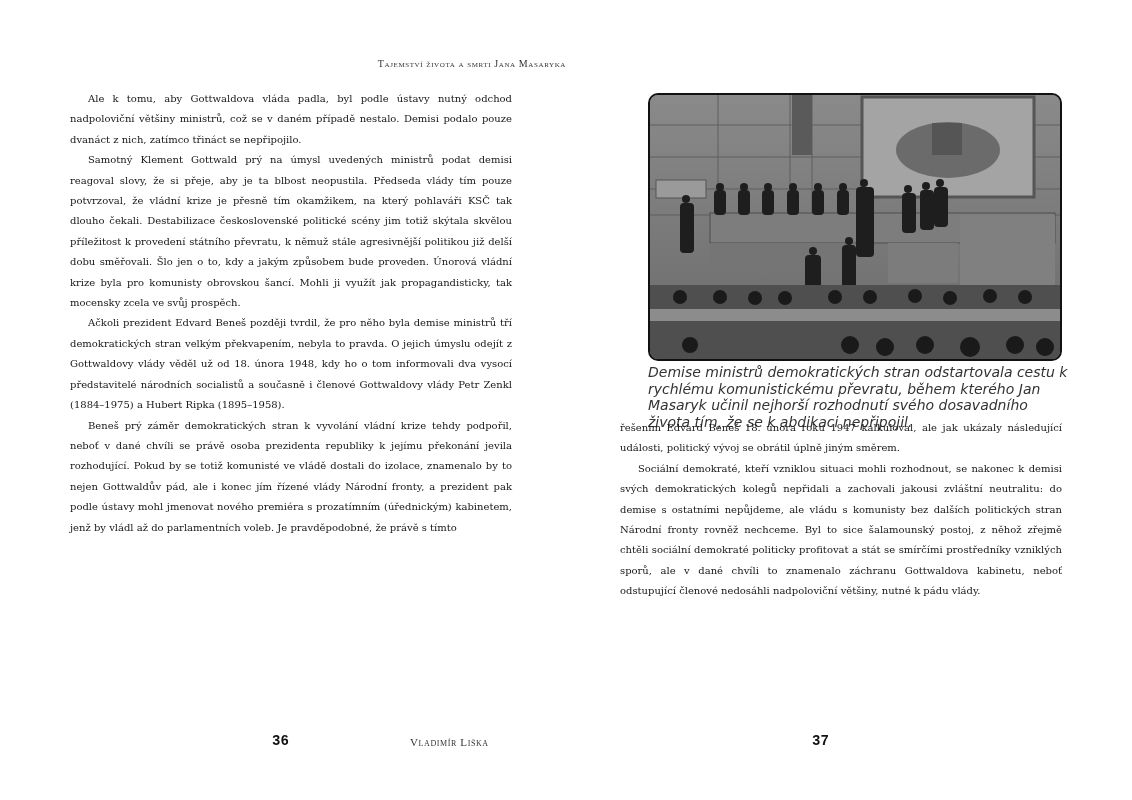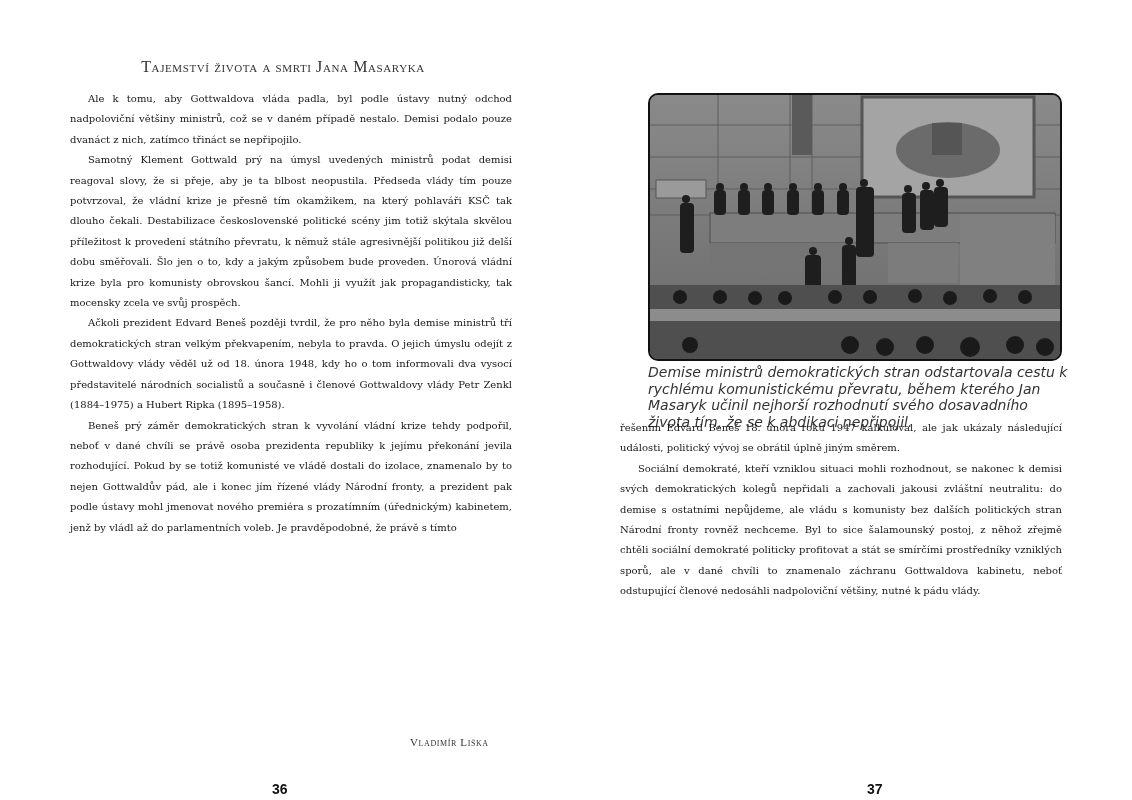--- a/index.html
+++ b/index.html
@@ -1,21 +1,21 @@
 <!DOCTYPE html>
 <html><head>
 <meta charset="utf-8">
 <style>
   html, body { margin:0; padding:0; background:#ffffff; }
   body { width:1132px; height:800px; position:relative; overflow:hidden; color:#1a1a1a; }
   .page { position:absolute; top:0; height:800px; }
   #left-page { left:0; width:566px; }
   .running-head {
-    position:absolute; top:58px; left:0; width:566px; text-align:center;
-    font-family:"Liberation Serif", serif; font-size:16px; letter-spacing:0.6px;
+    position:absolute; top:58px; left:0; width:566px; text-align:right;
+    font-family:"Liberation Serif", serif; font-size:10px; letter-spacing:0.6px;
     font-variant:small-caps; color:#333;
   }
   .text-block {
     position:absolute; font-family:"DejaVu Serif", serif; font-size:10px;
     line-height:20.4px; text-align:justify; color:#161616;
   }
   #left-text { left:70px; top:89px; width:442px; }
   #right-text { left:620px; top:418px; width:442px; }
   .text-block p { margin:0; text-indent:18px; }
   .text-block p.noindent { text-indent:0; }
@@ -23,25 +23,25 @@
     position:absolute; left:648px; top:93px; width:410px; height:264px;
     border:2px solid #111; border-radius:10px; overflow:hidden; background:#6e6e6e;
   }
   .photo svg { display:block; width:100%; height:100%; }
   .caption {
     position:absolute; left:648px; top:364px; width:420px;
     font-family:"DejaVu Sans", sans-serif; font-style:italic; font-size:14px;
     line-height:16.5px; color:#333;
   }
   .folio {
-    position:absolute; top:733px; font-family:Liberation Sans, sans-serif;
-    font-weight:bold; font-size:14px; color:#111;margin-top:48px;
+    position:absolute; top:733px; font-family:Liberation Mono, monospace;
+    font-weight:bold; font-size:14px; color:#111;
   }
   #folio-left { left:272px; }
-  #folio-right { left:867px;text-align:center; }
+  #folio-right { left:812px;text-align:center; }
   .author-foot {
     position:absolute; top:736px; left:410px; font-family:"Liberation Serif", serif;
     font-size:11px; letter-spacing:0.6px; font-variant:small-caps; color:#333;
   }
 </style>
 </head>
 <body>
 
 <div class="page" id="left-page">
   <div class="running-head">Tajemství života a smrti Jana Masaryka</div>

